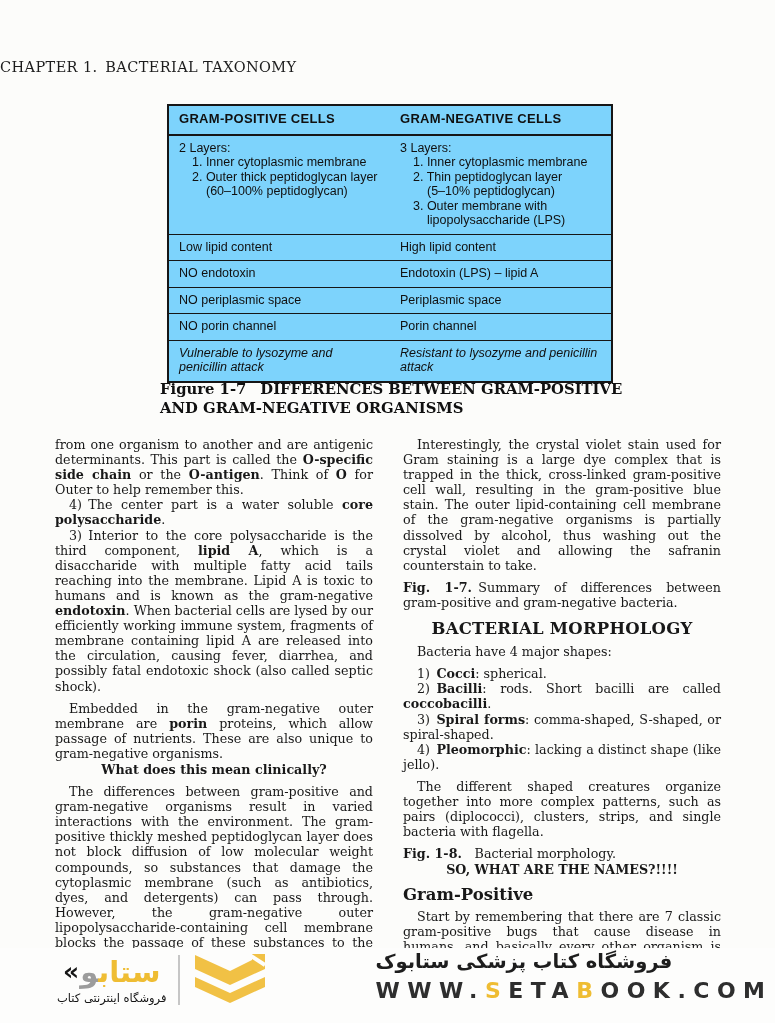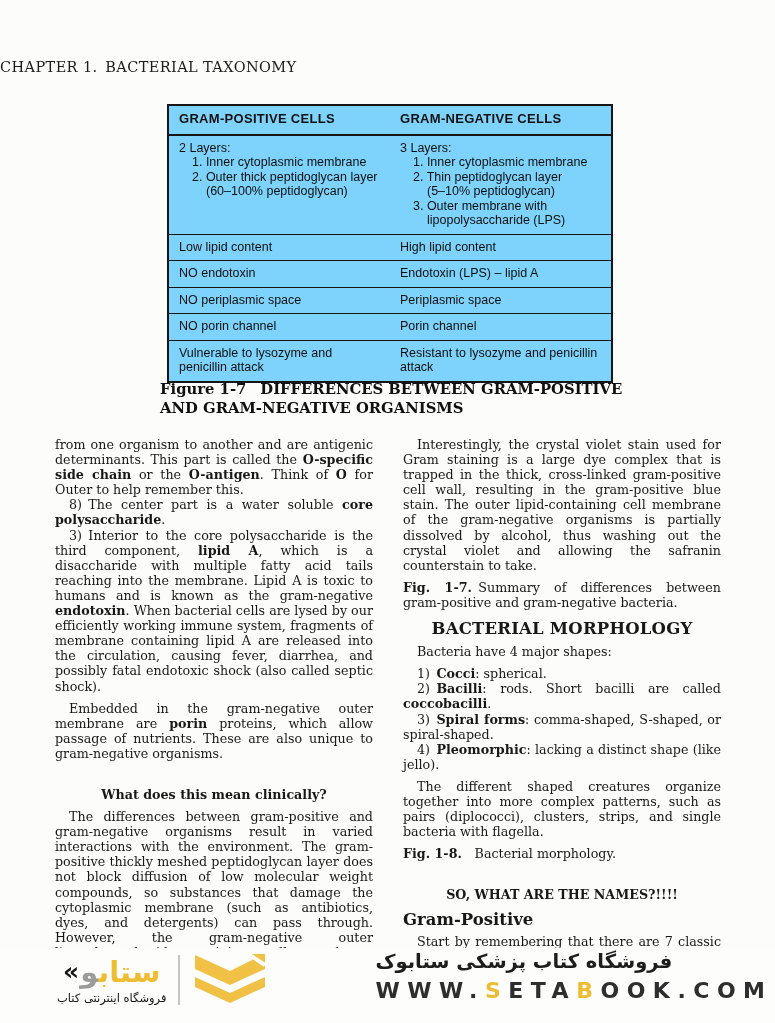--- a/index.html
+++ b/index.html
@@ -6,42 +6,42 @@
   .page{position:relative;width:775px;height:1023px;margin:0 auto;background:#fcfcfa;overflow:hidden;color:#151515;}
 
   
   .chap-head{position:absolute;left:0;top:59px;width:775px;
     font-family:"DejaVu Serif",serif;font-size:14.5px;letter-spacing:.4px;color:#1c1c1c;}
 
   
   .ttable{position:absolute;left:167px;top:104px;width:446px;border:2px solid #161616;background:#7dd3fc;
     font-family:"Liberation Sans","DejaVu Sans",sans-serif;box-sizing:border-box;}
   .trow{display:flex;border-bottom:1.5px solid #161616;}
-  .trow:last-child{border-bottom:none;}
+  .trow:last-child{border-bottom:none;font-style:italic;}
   .trow.thead{border-bottom:2.5px solid #161616;}
   .tcell{width:50%;box-sizing:border-box;padding:5px 8px 6px 10px;font-size:12.5px;line-height:14.5px;color:#101010;}
   .thead .tcell{font-weight:bold;font-size:13px;letter-spacing:.3px;padding-top:6px;padding-bottom:7px;}
   .layers{min-height:97px;}
   .lline{white-space:nowrap;}
   .lline.i1{padding-left:13px;}
   .lline.i2{padding-left:27px;}
 
   
   .figcap{position:absolute;left:160px;top:380px;width:468px;font-family:"DejaVu Serif",serif;
     font-weight:bold;font-size:14.8px;line-height:18.5px;color:#101010;}
   .figcap .lbl{margin-right:14px;}
 
   
   .cols{position:absolute;left:55px;top:437px;width:666px;display:flex;gap:30px;}
   .col{width:326px;font-family:"DejaVu Serif",serif;font-size:12.7px;line-height:15.1px;
     text-align:justify;color:#181818;}
   .para{margin:0;}
   .para.ind{text-indent:14px;}
   .gap{margin-top:7px;}
-  .hcen{text-align:center;font-weight:bold;margin:26px 0 7px;text-indent:0;}
+  .hcen{text-align:center;font-weight:bold;margin:1px 0 7px;text-indent:0;}
   .hbig{text-align:center;font-weight:bold;font-size:16.5px;margin:11px 0 8px;text-indent:0;letter-spacing:.2px;}
   .hleft{text-align:left;font-weight:bold;font-size:16.5px;margin:10px 0 6px;text-indent:0;}
   .para b{font-weight:bold;}
 
   
   .footer{position:absolute;left:0;top:948px;width:775px;height:75px;background:#fdfdfc;}
   .logo{position:absolute;left:57px;top:6px;display:flex;align-items:center;}
   .wmcol{display:flex;flex-direction:column;align-items:center;}
   .wmrow{display:flex;align-items:center;font-family:"DejaVu Sans",sans-serif;font-weight:bold;font-size:29px;line-height:32px;}
   .wm-arrow{font-size:25px;margin-right:1px;}
@@ -104,21 +104,21 @@
       </div>
     </div>
 
   <div class="figcap">
     <span class="lbl">Figure 1-7</span><span>DIFFERENCES BETWEEN GRAM-POSITIVE AND GRAM-NEGATIVE ORGANISMS</span>
   </div>
 
   <div class="cols">
     <div class="col">
         <div class="para"><span>from one organism to another and are antigenic determinants. This part is called the </span><b>O-specific side chain</b><span> or the </span><b>O-antigen</b><span>. Think of </span><b>O</b><span> for Outer to help remember this.</span></div>
-        <div class="para ind"><span>8) The center part is a water soluble </span><b>core polysaccharide</b><span>.</span></div>
+        <div class="para ind"><span>4) The center part is a water soluble </span><b>core polysaccharide</b><span>.</span></div>
         <div class="para ind"><span>3) Interior to the core polysaccharide is the third component, </span><b>lipid A</b><span>, which is a disaccharide with multiple fatty acid tails reaching into the membrane. Lipid A is toxic to humans and is known as the gram-negative </span><b>endotoxin</b><span>. When bacterial cells are lysed by our efficiently working immune system, fragments of membrane containing lipid A are released into the circulation, causing fever, diarrhea, and possibly fatal endotoxic shock (also called septic shock).</span></div>
         <div class="para ind gap"><span>Embedded in the gram-negative outer membrane are </span><b>porin</b><span> proteins, which allow passage of nutrients. These are also unique to gram-negative organisms.</span></div>
         <div class="para hcen"><b>What does this mean clinically?</b></div>
         <div class="para ind"><span>The differences between gram-positive and gram-negative organisms result in varied interactions with the environment. The gram-positive thickly meshed peptidoglycan layer does not block diffusion of low molecular weight compounds, so substances that damage the cytoplasmic membrane (such as antibiotics, dyes, and detergents) can pass through. However, the gram-negative outer lipopolysaccharide-containing cell membrane blocks the passage of these substances to the peptidoglycan layer and sensitive inner cytoplasmic membrane. Therefore, antibiotics and chemicals that attempt to attack the peptidoglycan cell wall (such as penicillins and lysozyme) are unable to pass through.</span></div>
       </div>
     <div class="col">
         <div class="para ind"><span>Interestingly, the crystal violet stain used for Gram staining is a large dye complex that is trapped in the thick, cross-linked gram-positive cell wall, resulting in the gram-positive blue stain. The outer lipid-containing cell membrane of the gram-negative organisms is partially dissolved by alcohol, thus washing out the crystal violet and allowing the safranin counterstain to take.</span></div>
         <div class="para gap"><b>Fig. 1-7.</b><span> Summary of differences between gram-positive and gram-negative bacteria.</span></div>
         <div class="para hbig"><b>BACTERIAL MORPHOLOGY</b></div>
         <div class="para ind"><span>Bacteria have 4 major shapes:</span></div>

